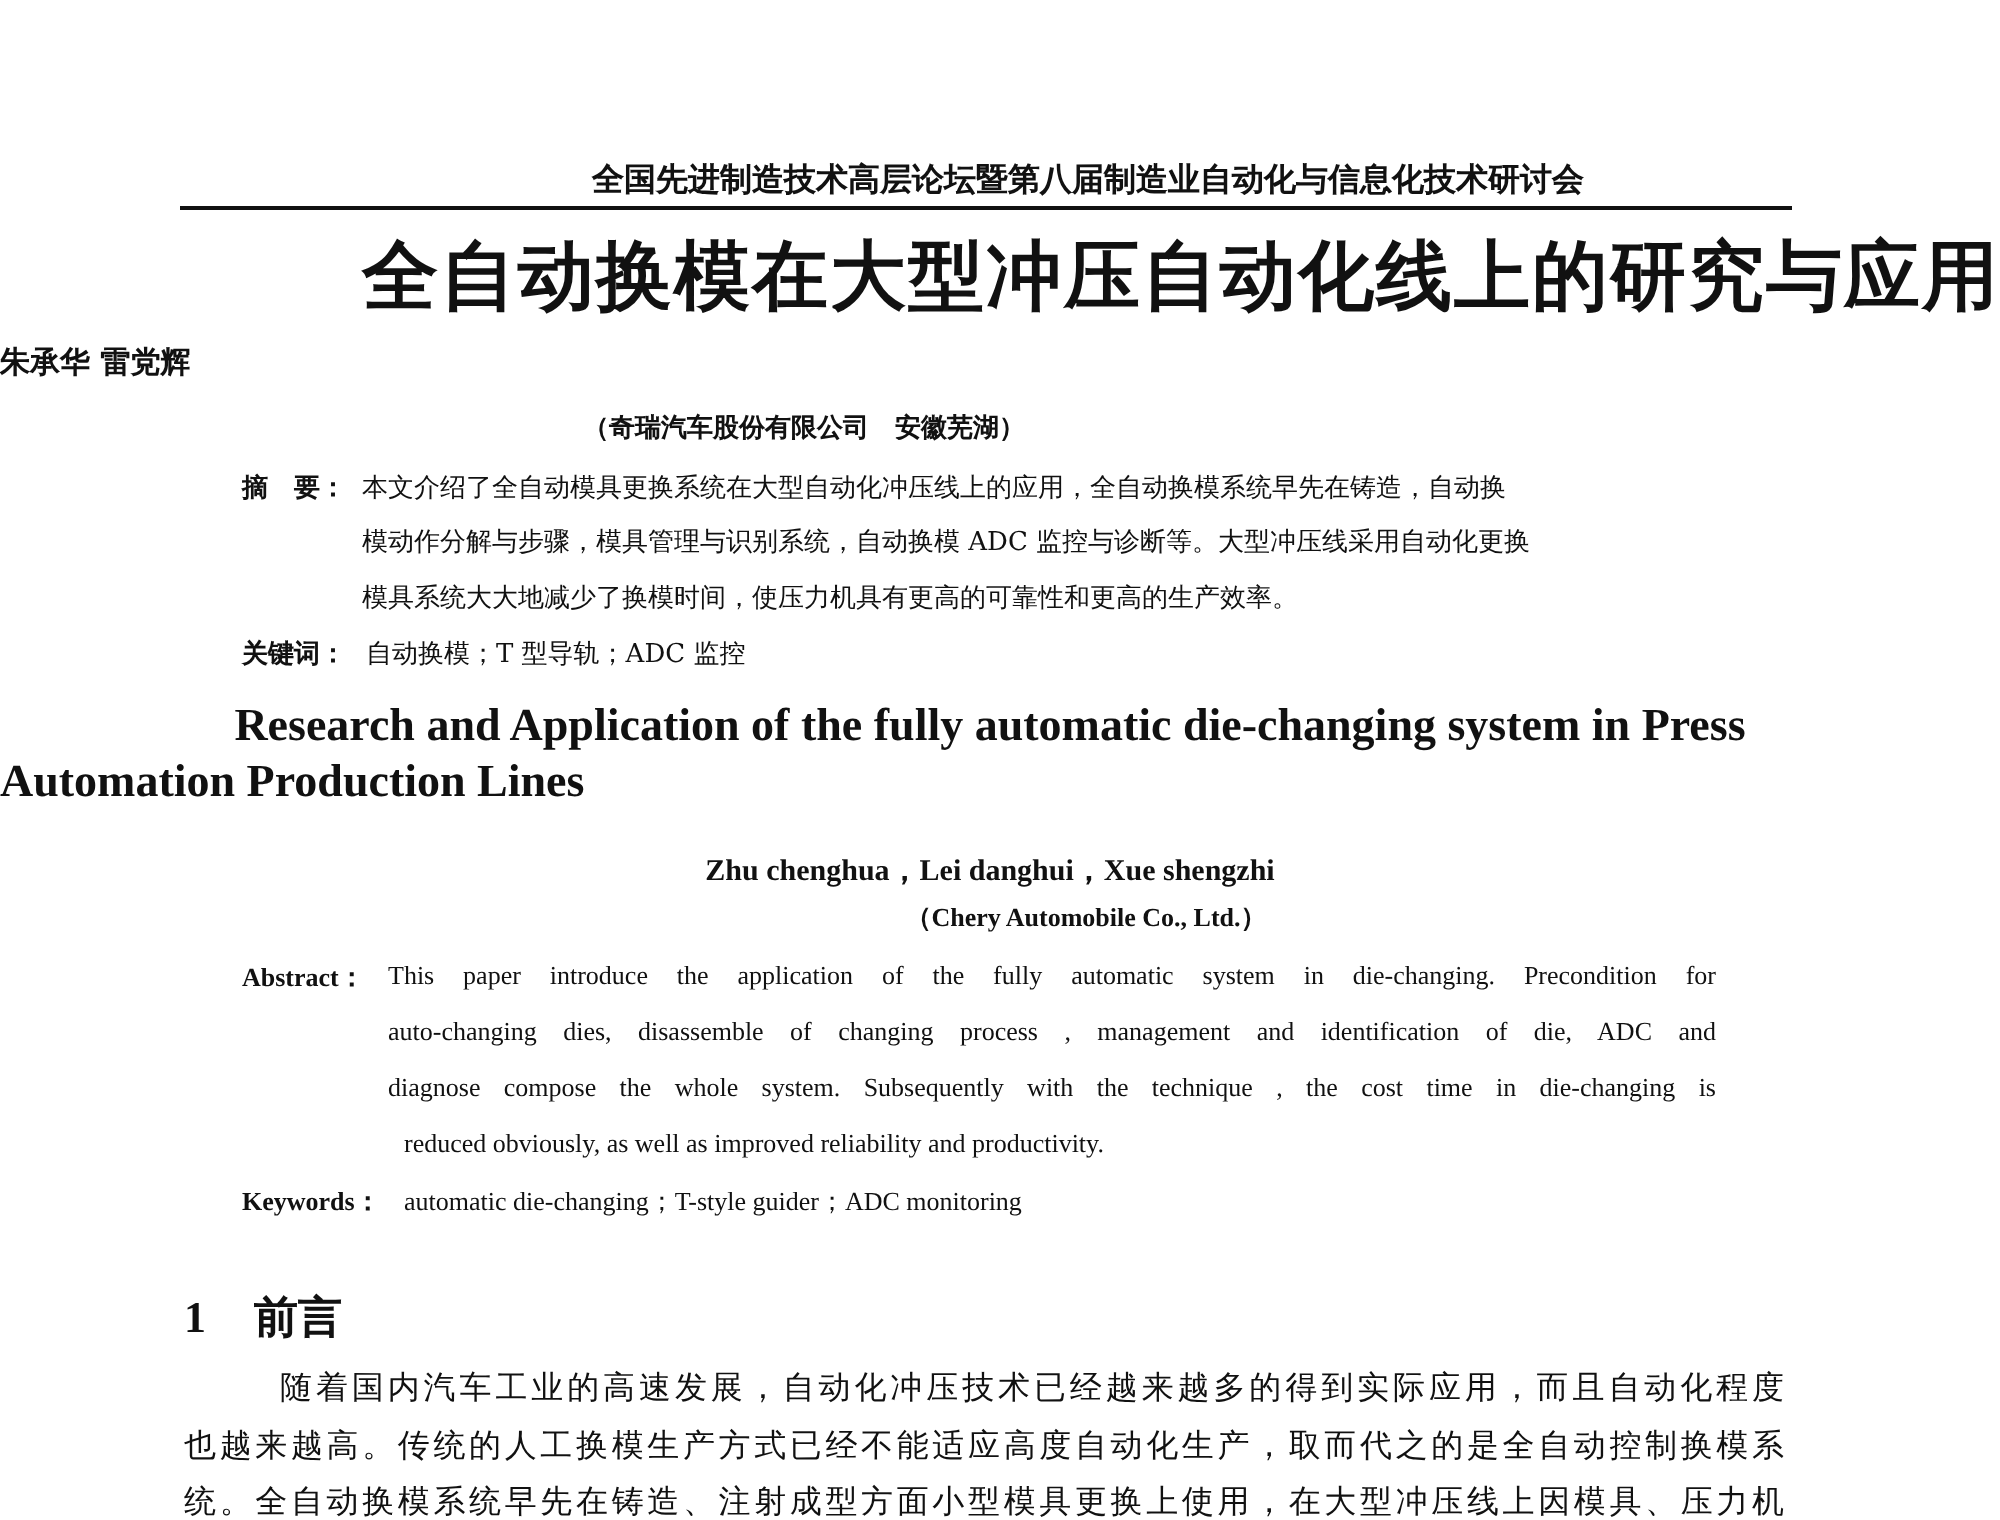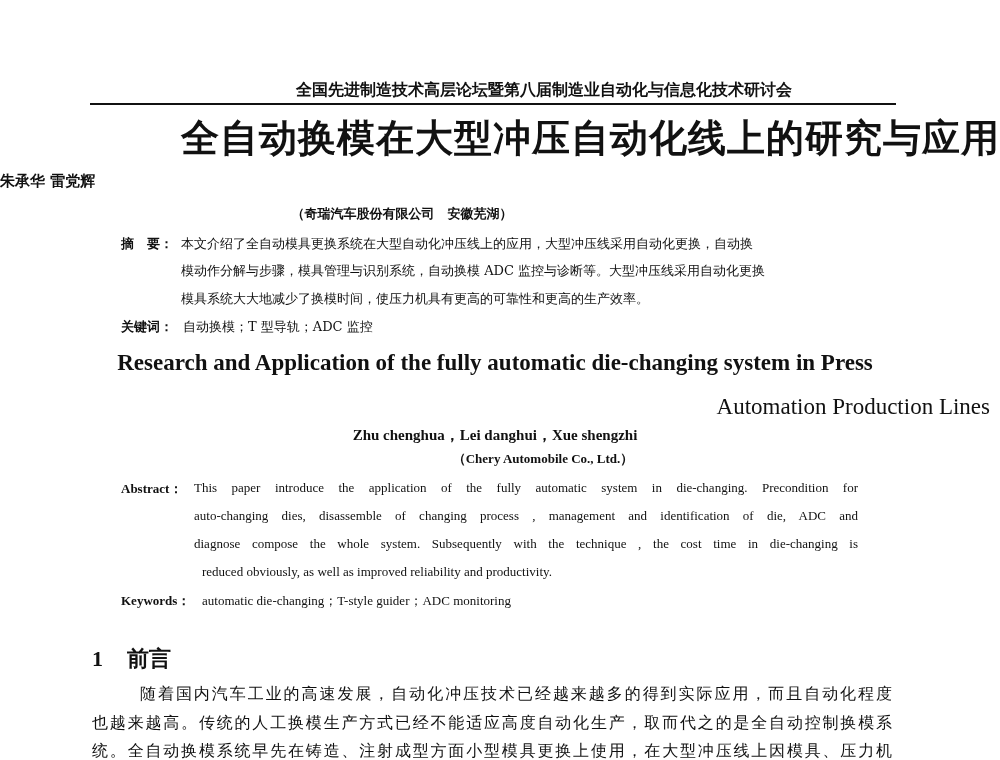--- a/index.html
+++ b/index.html
@@ -18,21 +18,21 @@
   .abs-label-cn { font-size:13px; font-weight:bold; }
   .abs-line-cn { font-size:13px; }
   #abs-label-cn { left:121px; top:235px; }
   #abs-l1 { left:181px; top:235px; }
   #abs-l2 { left:181px; top:262px; }
   #abs-l3 { left:181px; top:290px; }
   #kw-label-cn { left:121px; top:318px; }
   #kw-cn { left:183px; top:318px; }
 
   #title-en1 { left:0; width:990px; top:350px; text-align:center; font-size:23px; font-weight:bold; }
-  #title-en2 { left:0; width:990px; top:394px; text-align:right; font-size:23px; font-weight:normal; }
+  #title-en2 { left:0; width:990px; top:378px; text-align:left; font-size:23px; font-weight:bold; }
   #authors-en { left:0; width:990px; top:426px; text-align:center; font-size:15px; font-weight:bold; }
   #aff-en { left:0; width:990px; top:450px; text-align:center; font-size:13px; font-weight:bold;margin-left:48px; }
 
   .en-body { font-size:13px; }
   #abs-label-en { left:121px; top:480px; font-weight:bold;font-family:Liberation Serif, serif; }
   #abs-en-l1 { left:194px; top:480px; width:664px; text-align:justify; text-align-last:justify; }
   #abs-en-l2 { left:194px; top:508px; width:664px; text-align:justify; text-align-last:justify; }
   #abs-en-l3 { left:194px; top:536px; width:664px; text-align:justify; text-align-last:justify; }
   #abs-en-l4 { left:202px; top:564px; }
   #kw-label-en { left:121px; top:592px; font-weight:bold; }
@@ -49,21 +49,21 @@
 <body>
 
 <div class="abs sans" id="conf">全国先进制造技术高层论坛暨第八届制造业自动化与信息化技术研讨会</div>
 <div class="abs" id="rule"></div>
 
 <div class="abs sans" id="title-cn">全自动换模在大型冲压自动化线上的研究与应用</div>
 <div class="abs sans" id="authors-cn">朱承华 雷党辉</div>
 <div class="abs sans" id="aff-cn">（奇瑞汽车股份有限公司　安徽芜湖）</div>
 
 <div class="abs sans abs-label-cn" id="abs-label-cn">摘　要：</div>
-<div class="abs serif abs-line-cn" id="abs-l1">本文介绍了全自动模具更换系统在大型自动化冲压线上的应用，大型冲压线采用自动化更换，自动换</div>
+<div class="abs serif abs-line-cn" id="abs-l1">本文介绍了全自动模具更换系统在大型自动化冲压线上的应用，全自动换模系统早先在铸造，自动换</div>
 <div class="abs serif abs-line-cn" id="abs-l2">模动作分解与步骤，模具管理与识别系统，自动换模 ADC 监控与诊断等。大型冲压线采用自动化更换</div>
 <div class="abs serif abs-line-cn" id="abs-l3">模具系统大大地减少了换模时间，使压力机具有更高的可靠性和更高的生产效率。</div>
 <div class="abs sans abs-label-cn" id="kw-label-cn">关键词：</div>
 <div class="abs serif abs-line-cn" id="kw-cn">自动换模；T 型导轨；ADC 监控</div>
 
 <div class="abs lserif" id="title-en1">Research and Application of the fully automatic die-changing system in Press</div>
 <div class="abs lserif" id="title-en2">Automation Production Lines</div>
 <div class="abs lserif" id="authors-en">Zhu chenghua，Lei danghui，Xue shengzhi</div>
 <div class="abs lserif" id="aff-en">（Chery Automobile Co., Ltd.）</div>
 

